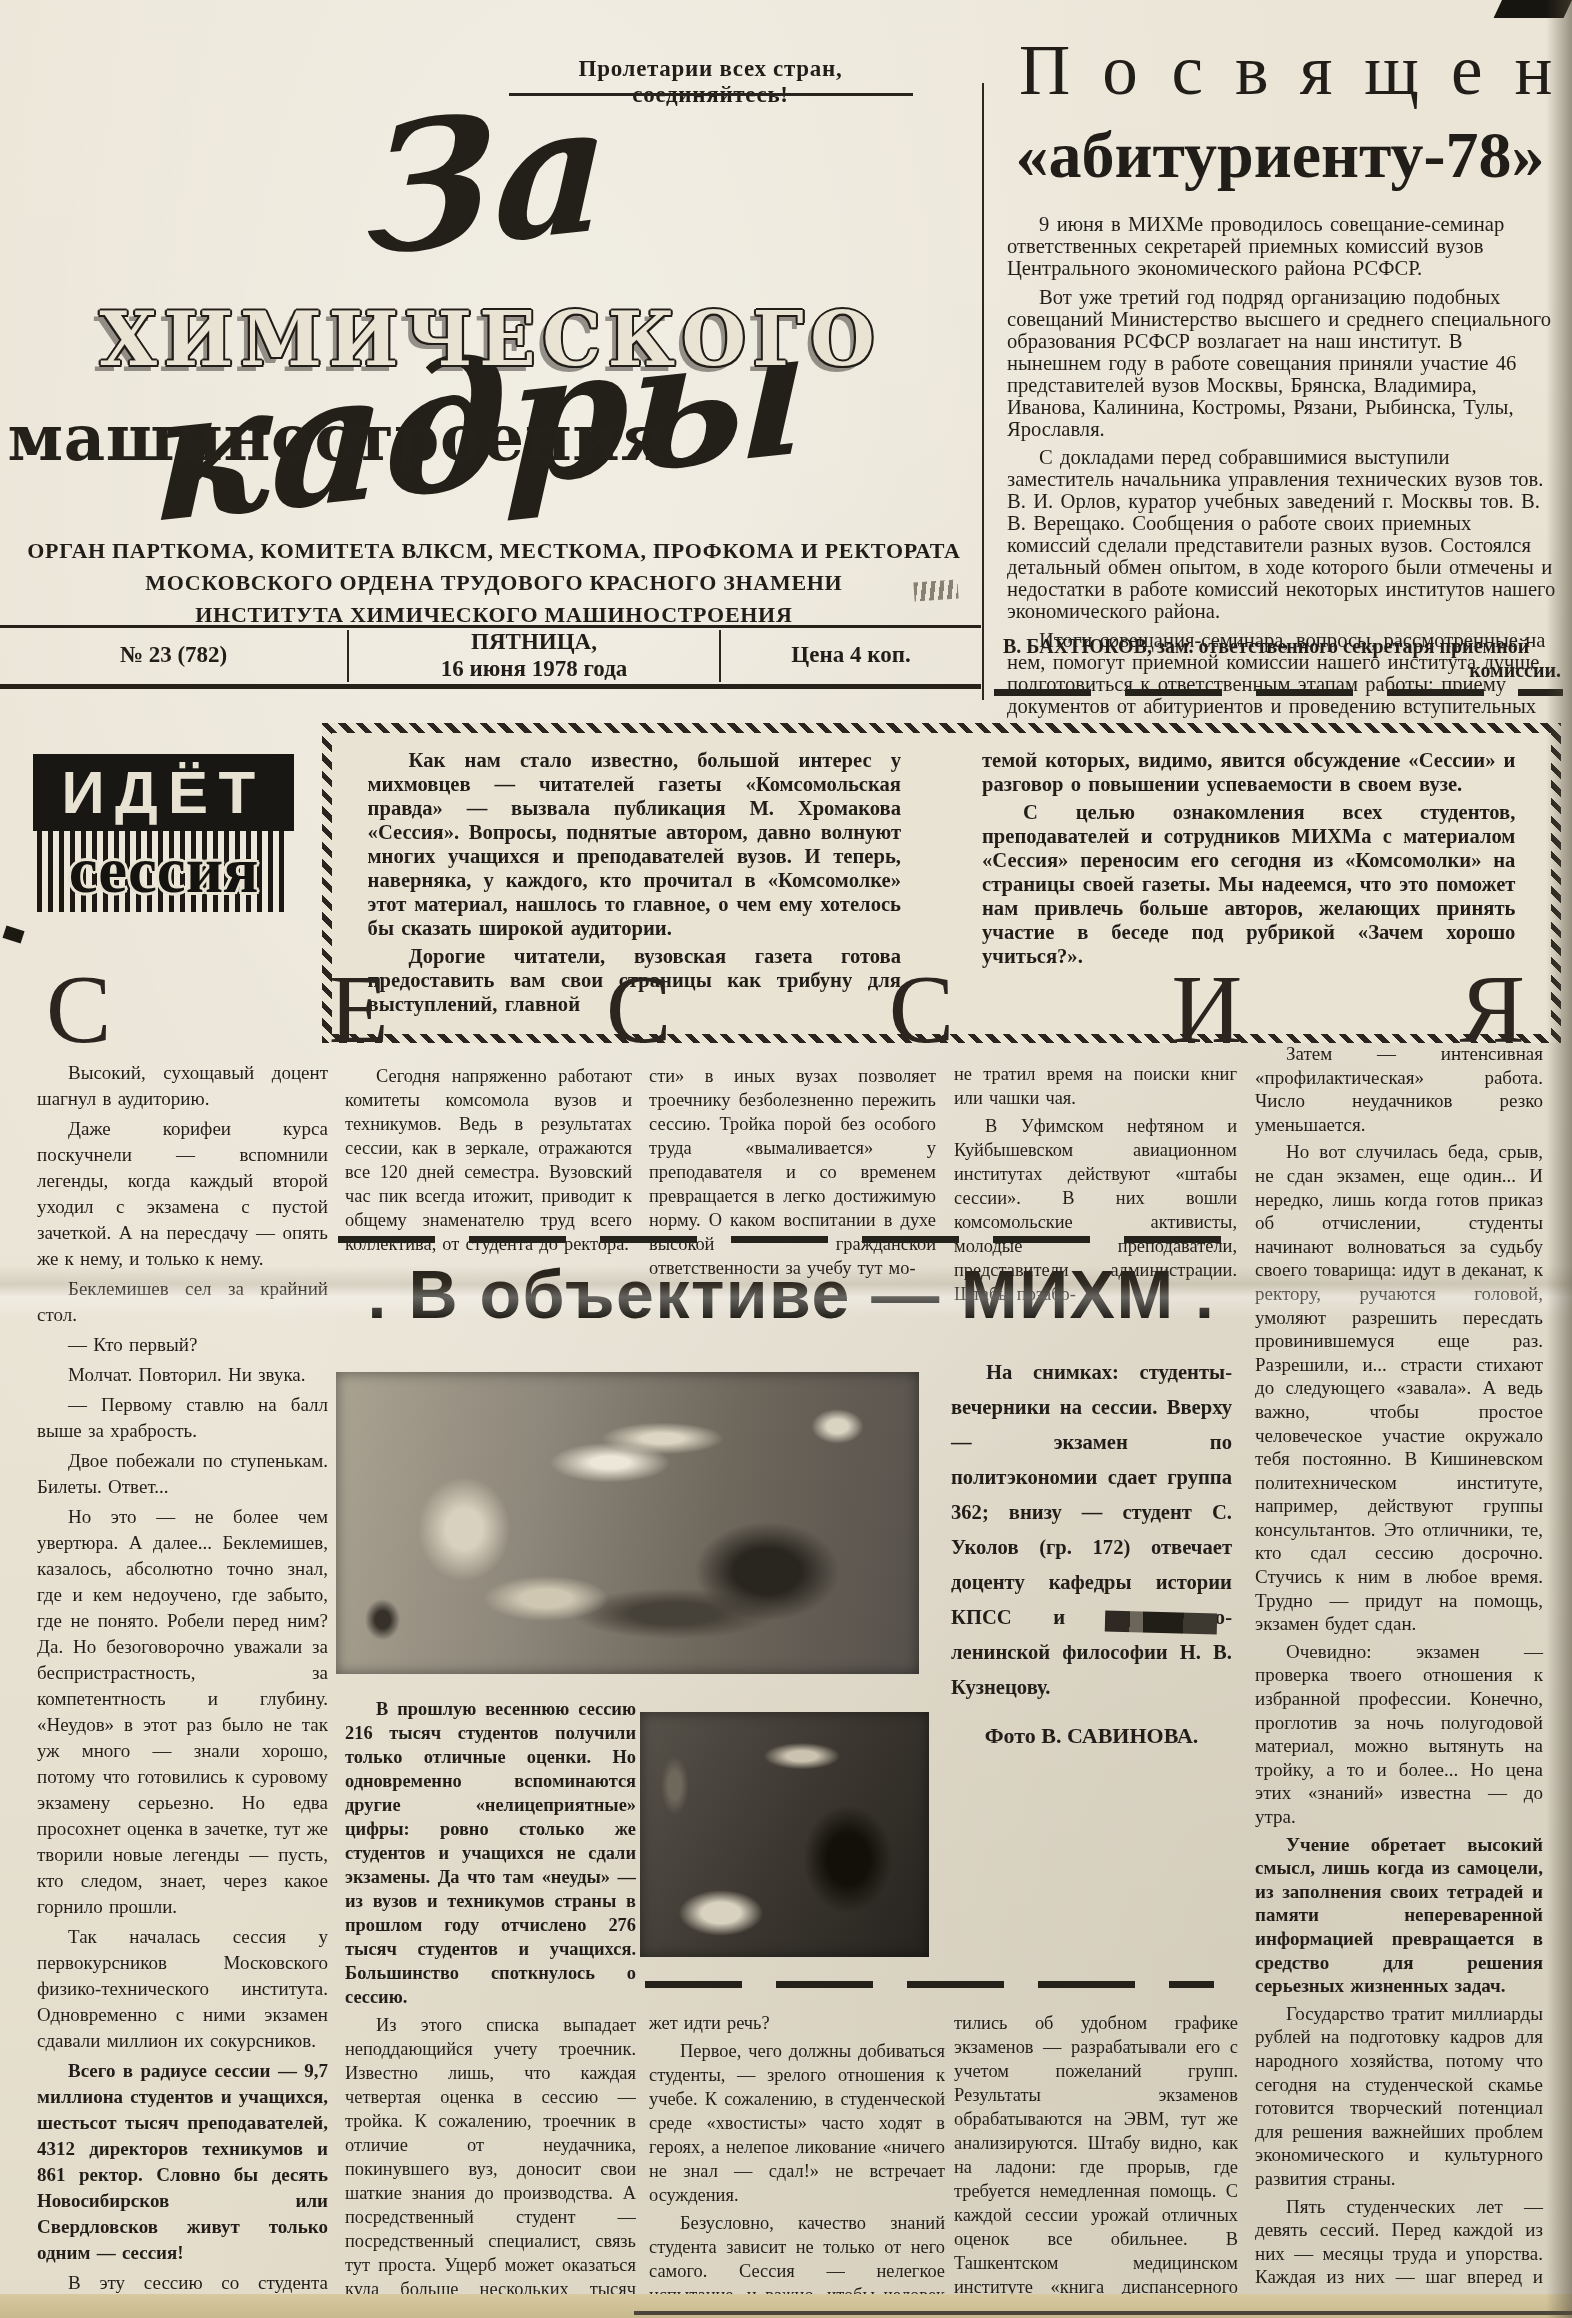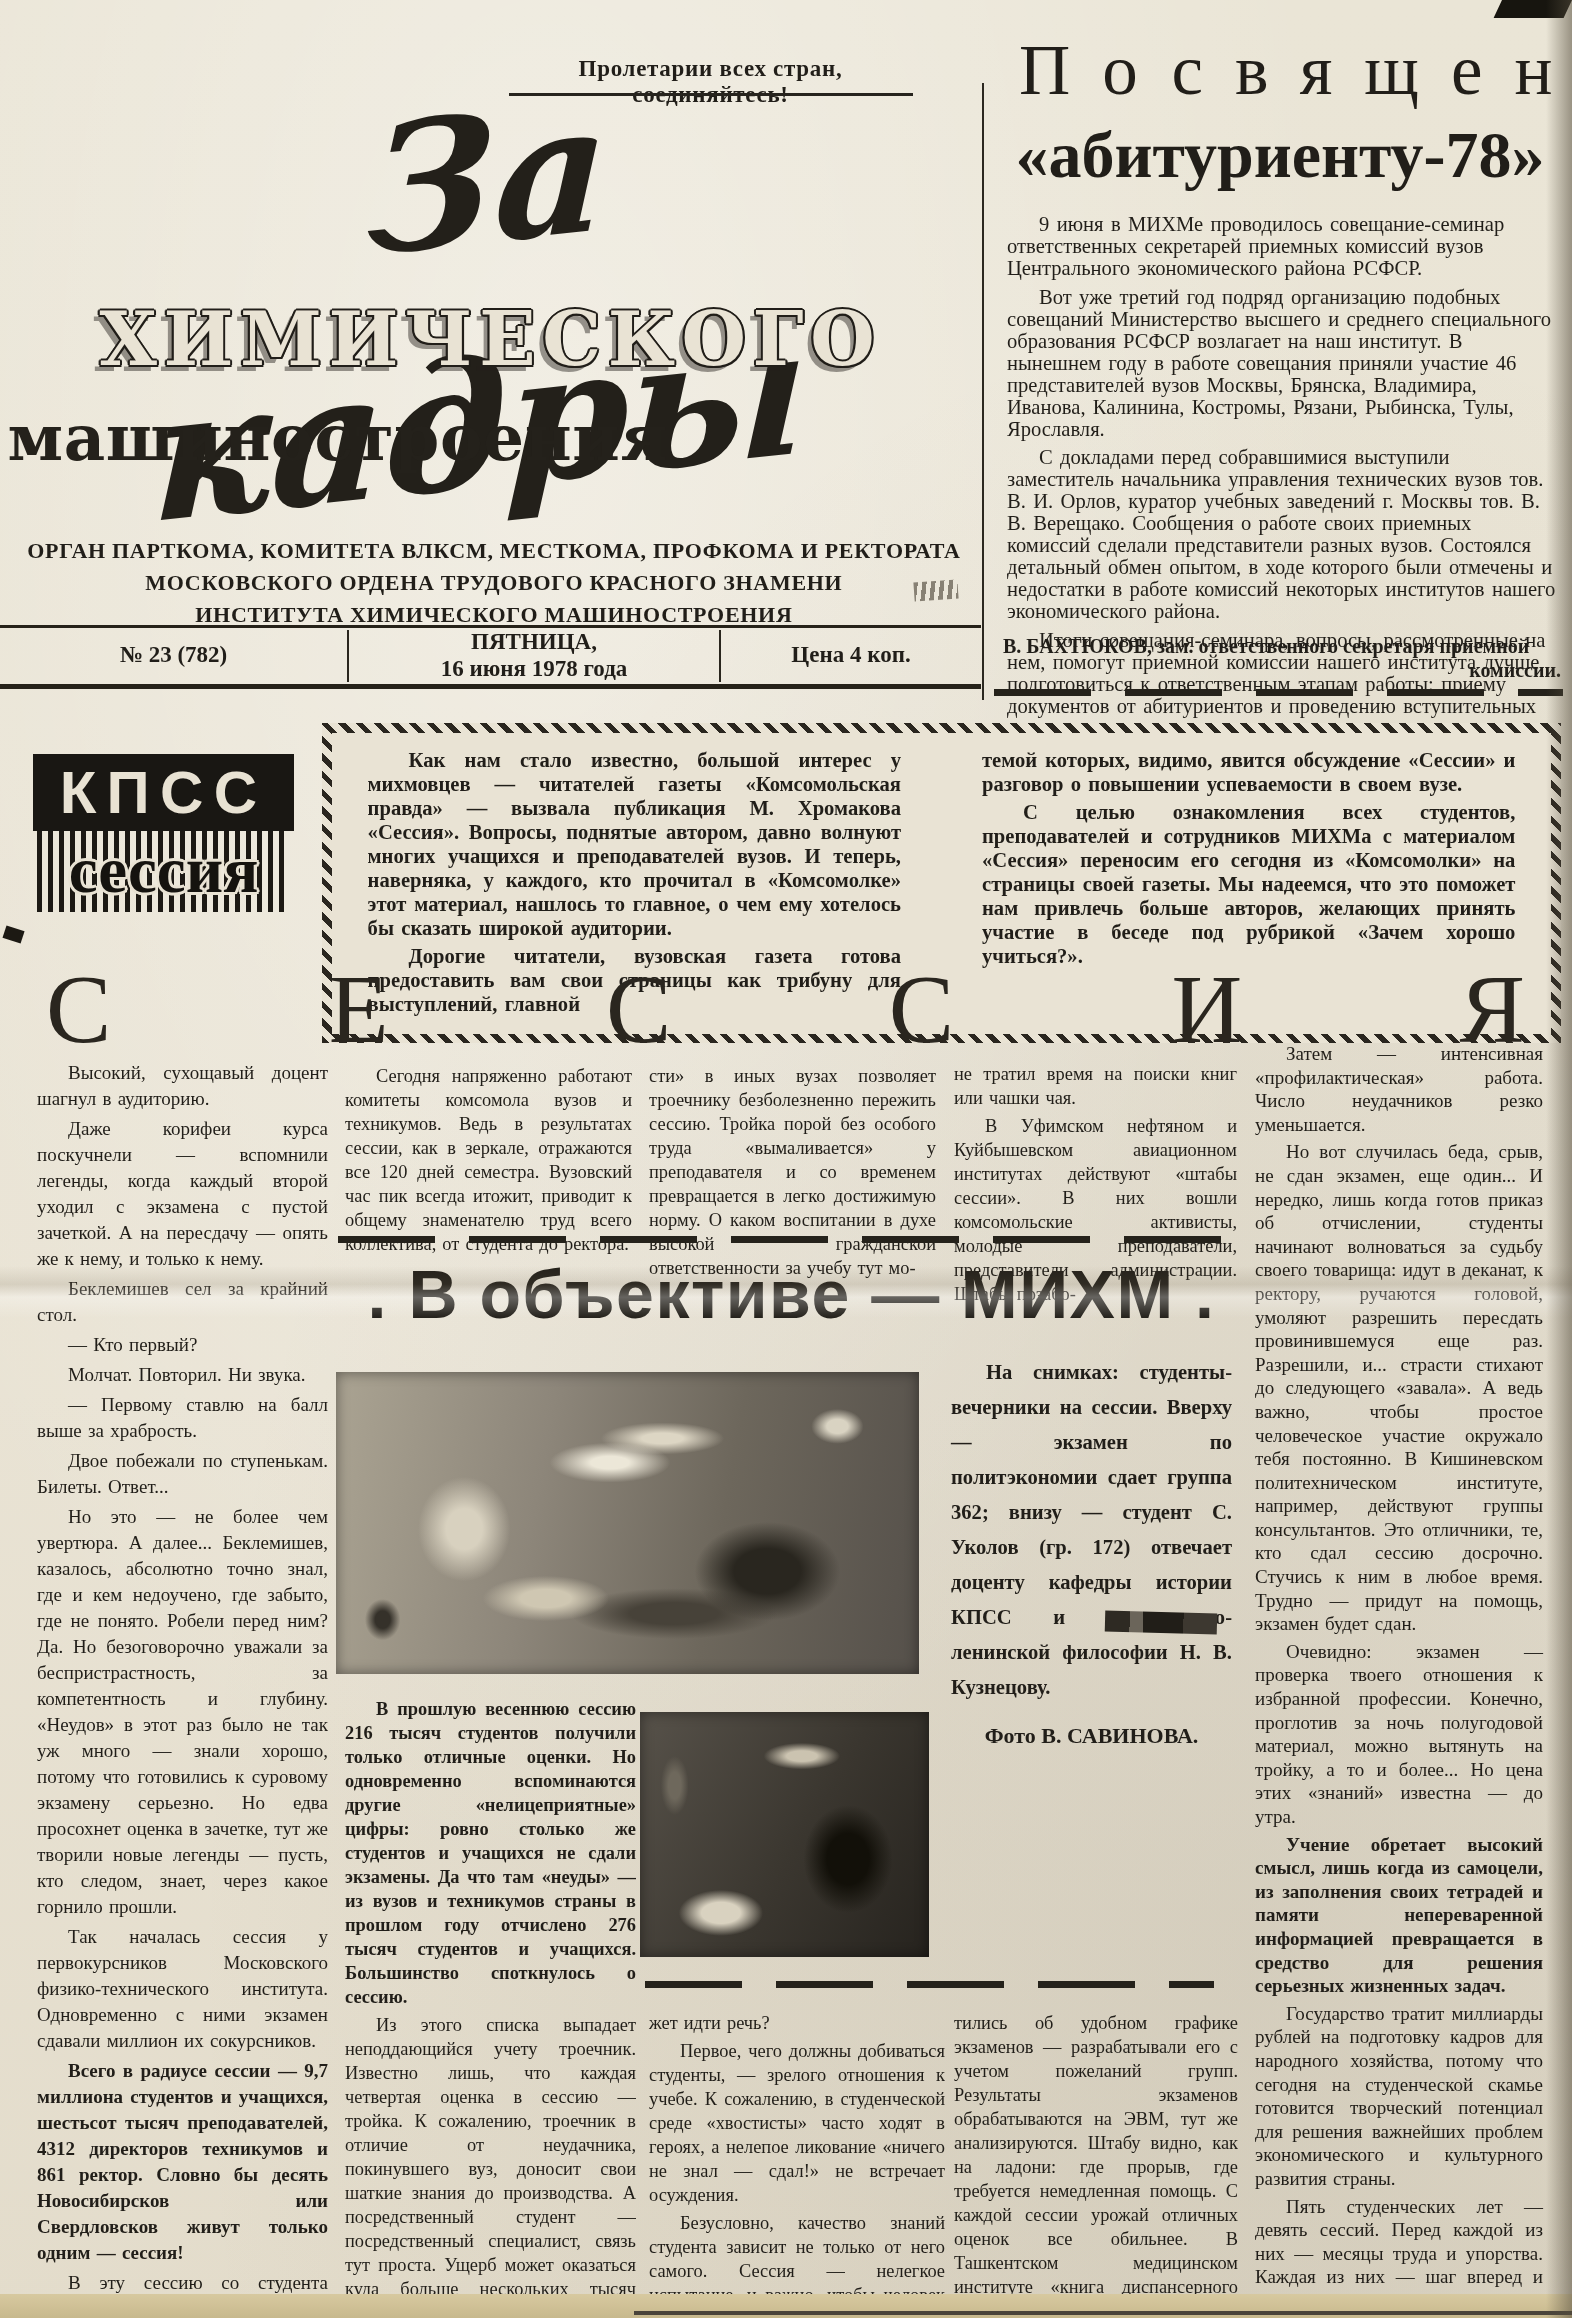--- a/index.html
+++ b/index.html
@@ -181,21 +181,21 @@
       <p class="para">С докладами перед собравшимися выступили заместитель начальника управления технических вузов тов. В. И. Орлов, куратор учебных заведений г. Москвы тов. В. В. Верещако. Сообщения о работе своих приемных комиссий сделали представители разных вузов. Состоялся детальный обмен опытом, в ходе которого были отмечены и недостатки в работе комиссий некоторых институтов нашего экономического района.</p>
       <p class="para">Итоги совещания-семинара, вопросы, рассмотренные на нем, помогут приемной комиссии нашего института лучше подготовиться к ответственным этапам работы: приему документов от абитуриентов и проведению вступительных экзаменов в вуз.</p>
     </div>
   <div class="abs adm-sig">
     <div>В. БАХТЮКОВ, зам. ответственного секретаря приемной</div>
     <div class="sig2">комиссии.</div>
   </div>
   <div class="abs dashed dashB"></div>
 
   <div class="abs plate">
-    <div class="plate-top">КПСС</div>
+    <div class="plate-top">ИДЁТ</div>
     <div class="plate-bottom">
       <span>сессия</span>
     </div>
   </div>
 
   <div class="abs hatch-box">
     <div class="hatch-inner">
       <div class="hatch-col">
           <p class="para">Как нам стало известно, большой интерес у михмовцев — читателей газеты «Комсомольская правда» — вызвала публикация М. Хромакова «Сессия». Вопросы, поднятые автором, давно волнуют многих учащихся и преподавателей вузов. И теперь, наверняка, у каждого, кто прочитал в «Комсомолке» этот материал, нашлось то главное, о чем ему хотелось бы сказать широкой аудитории.</p>
           <p class="para">Дорогие читатели, вузовская газета готова предоставить вам свои страницы как трибуну для выступлений, главной</p>

